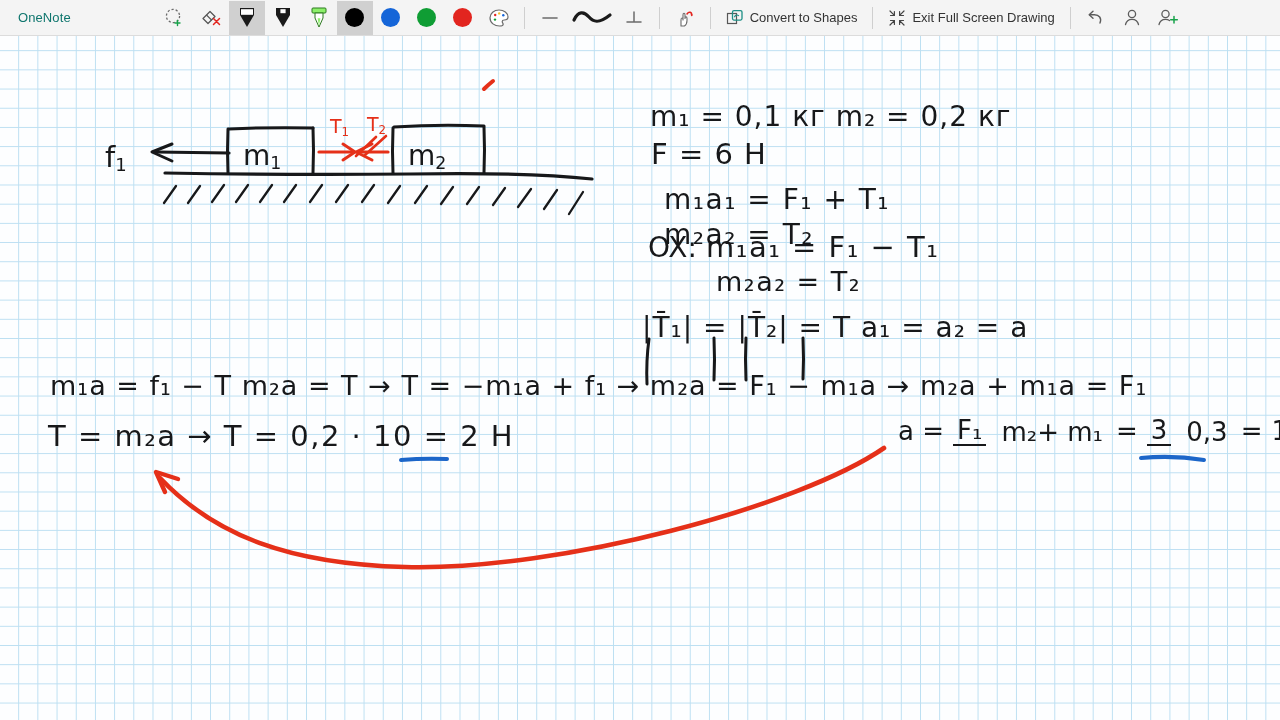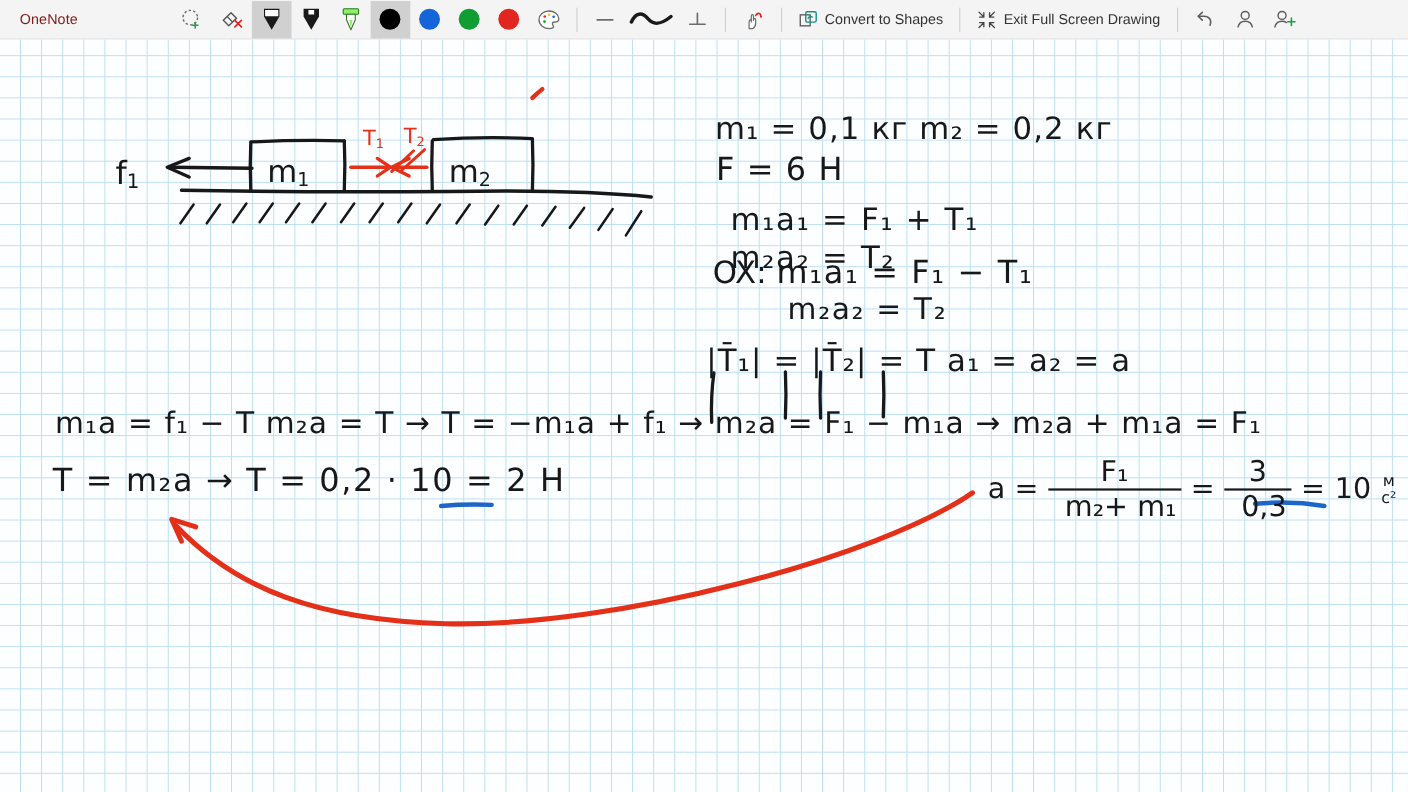--- a/index.html
+++ b/index.html
@@ -13,21 +13,21 @@
   #toolbar{
     position:absolute; top:0; left:0;
     width:1280px; height:36px;
     background:#f4f4f4;
     border-bottom:1px solid #dcdcdc;
     display:flex; align-items:center;
   }
   #app-title{
     margin-left:18px;
     font-size:13px;
-    color:#7f1d1d;
+    color:#0f766e;
     letter-spacing:.1px;
     white-space:nowrap;
   }
   .tb-group{ display:flex; align-items:center; height:48px; }
   #tools-zone{ margin-left:86px; display:flex; align-items:center; }
   .tb-btn{
     width:36px; height:34px;
     display:flex; align-items:center; justify-content:center;
     cursor:default;
   }
@@ -60,21 +60,21 @@
   .hw{
     position:absolute;
     font-family:"DejaVu Sans", sans-serif;
     color:#17181a;
     white-space:nowrap;
     line-height:1;
   }
   .hw.red{ color:#e53019; }
   .sub{ font-size:.62em; vertical-align:-.22em; }
   .frac{
-    display:inline-flex; flex-direction:column;
+    display:inline-flex; flex-direction:row;
     vertical-align:middle; text-align:center;
     line-height:1.02;
   }
   .frac .num{ border-bottom:2.5px solid #17181a; padding:0 4px 1px; }
   .frac .den{ padding:2px 4px 0;margin-left:11px; }
   .unit-frac{
     display:inline-flex; flex-direction:column;
     vertical-align:middle; text-align:center;
     font-size:.56em; line-height:1.05;
   }

